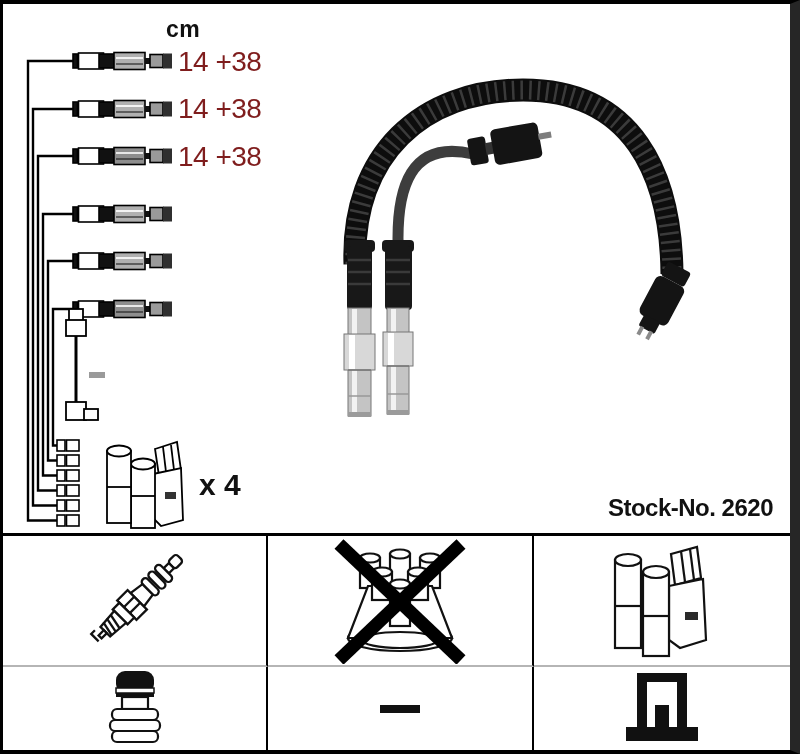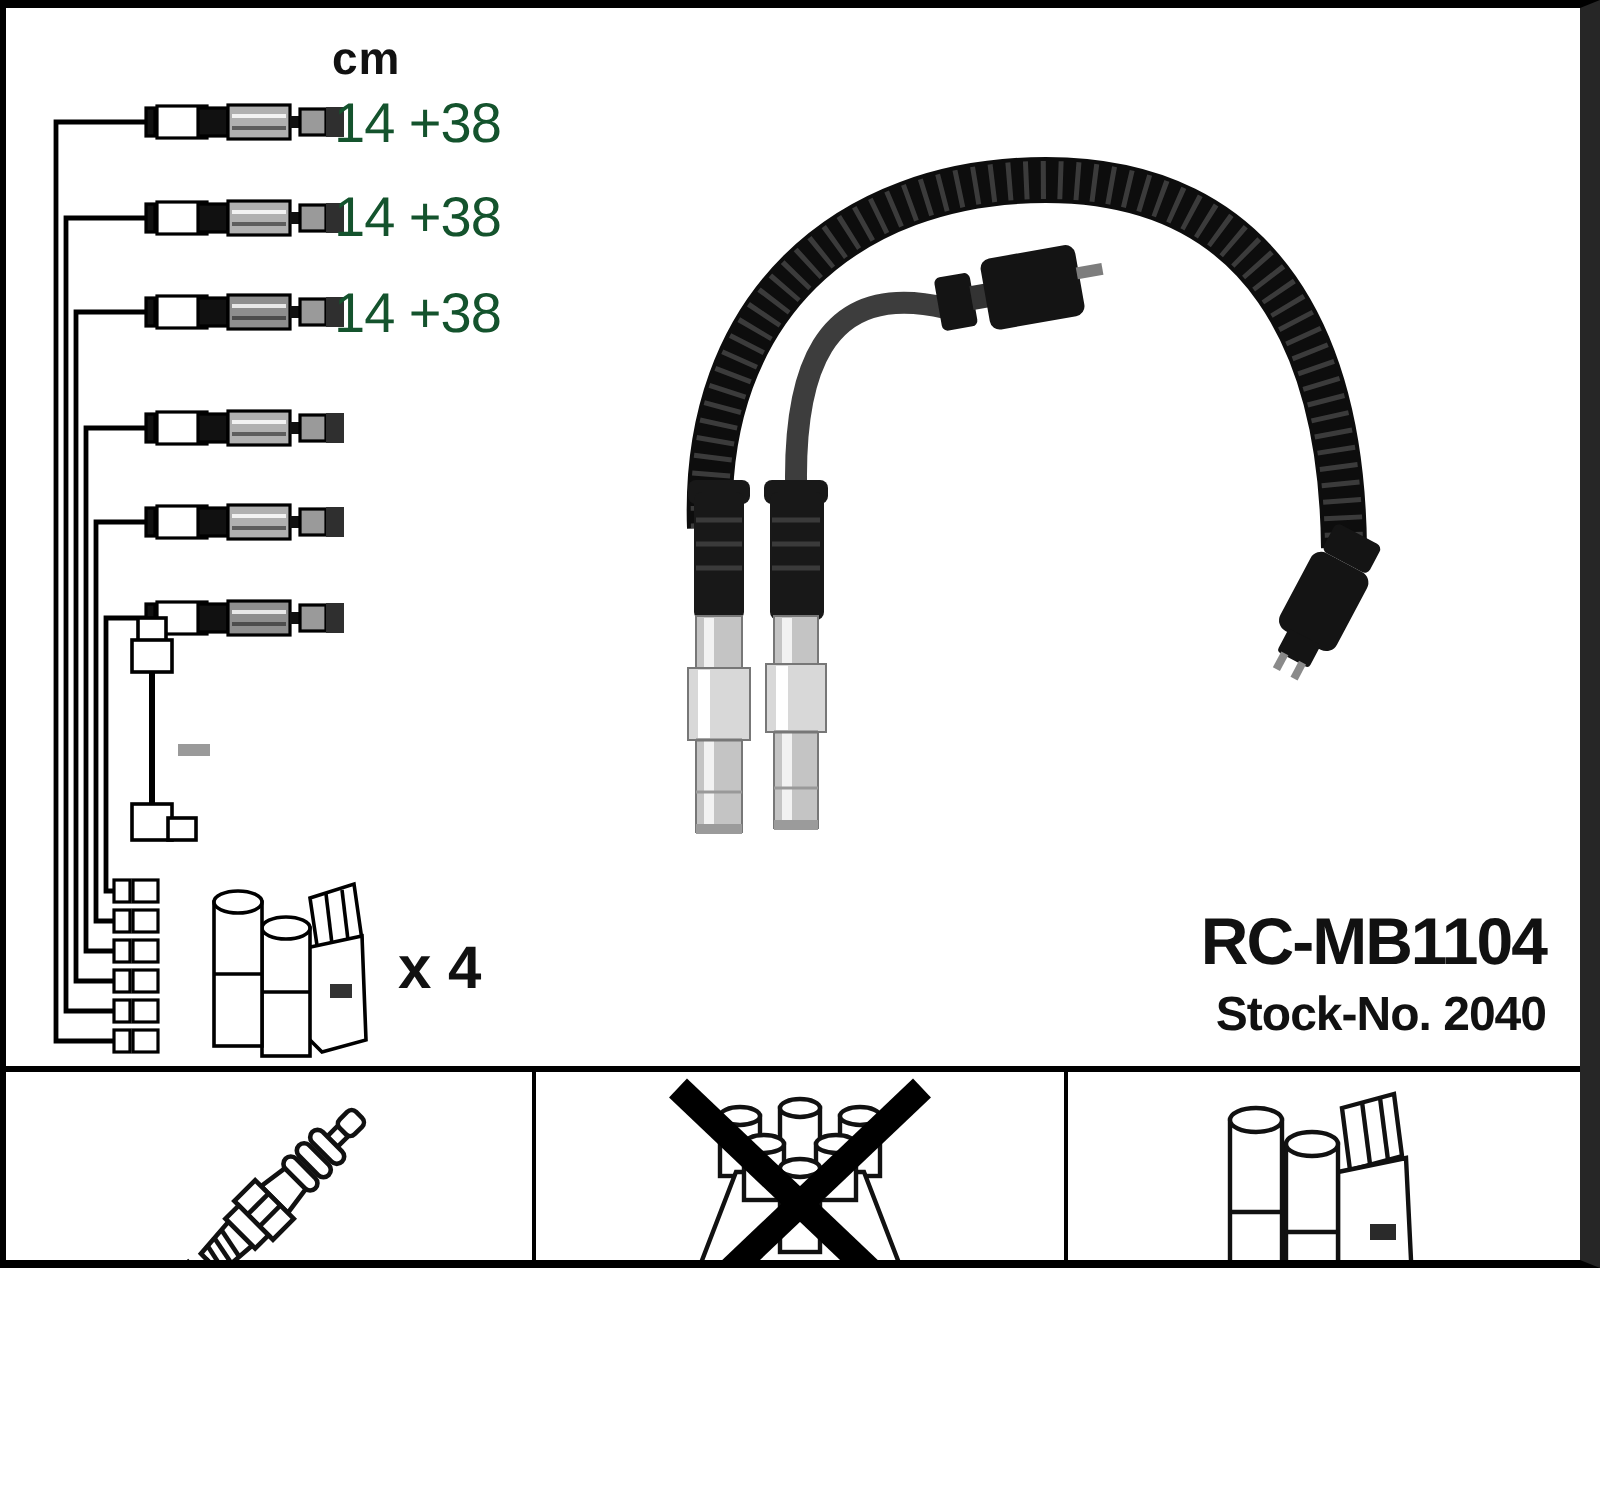--- a/index.html
+++ b/index.html
@@ -1,31 +1,31 @@
 <!DOCTYPE html>
 <html><head>
 <meta charset="utf-8">
 <style>
   html,body{margin:0;padding:0;background:#fff;}
   .frame{
     position:relative;
-    width:800px;height:634px;
+    width:800px;height:754px;
     box-sizing:border-box;
     background:#fff;
     border-top:4px solid #000;
     border-left:3px solid #000;
     border-bottom:4px solid #000;
     border-right:10px solid #262626;
     overflow:hidden;
     font-family:"Liberation Sans", sans-serif;
     color:#111;
   }
   .abs{position:absolute;}
   .unit-label{left:163px;top:12px;font-size:23px;font-weight:bold;letter-spacing:0.5px;}
-  .len-label{left:164px;font-size:28px;font-weight:400;letter-spacing:-0.5px;color:#14532d;white-space:nowrap;}
+  .len-label{left:175px;font-size:28px;font-weight:400;letter-spacing:-0.5px;color:#7f1d1d;white-space:nowrap;}
   .len-0{top:42px;} .len-1{top:89px;} .len-2{top:137px;}
   .qty-label{left:196px;top:464px;font-size:30px;font-weight:bold;}
   .part-number{right:17px;top:448px;font-size:33px;font-weight:bold;letter-spacing:-1px;white-space:nowrap;}
   .stock-number{right:17px;top:490px;font-size:24px;font-weight:bold;letter-spacing:-0.5px;white-space:nowrap;}
   .legend{
     position:absolute;left:0;right:0;top:529px;bottom:0;
     border-top:3px solid #000;
     display:grid;
     grid-template-columns:265px 266px 1fr;
     grid-template-rows:131px 1fr;
@@ -216,22 +216,21 @@
       <line x1="84" y1="330" x2="106" y2="330" stroke="#999" stroke-width="1.5"></line>
       <rect x="84" y="346" width="22" height="5" fill="#9b9b9b"></rect>
     </g>
   </svg>
 
   <div class="abs unit-label">cm</div>
   <div class="abs len-label len-0">14 +38</div>
   <div class="abs len-label len-1">14 +38</div>
   <div class="abs len-label len-2">14 +38</div>
   <div class="abs qty-label">x 4</div>
-  <div class="abs part-number">RC-MB1104</div>
-  <div class="abs stock-number">Stock-No. 2040</div>
+  <div class="abs stock-number">Stock-No. 2620</div>
 
   <div class="legend">
 
     <div class="cell">
       <svg width="200" height="126" viewBox="0 0 200 126">
         <g transform="translate(100,64) rotate(45) scale(1.05)" stroke="#111" stroke-width="2.2" fill="#fff">
           <rect x="-5" y="-60" width="10" height="11" rx="3"></rect>
           <rect x="-3.5" y="-49" width="7" height="7"></rect>
           <rect x="-10" y="-42" width="20" height="7" rx="3.5"></rect>
           <rect x="-10" y="-33" width="20" height="7" rx="3.5"></rect>

